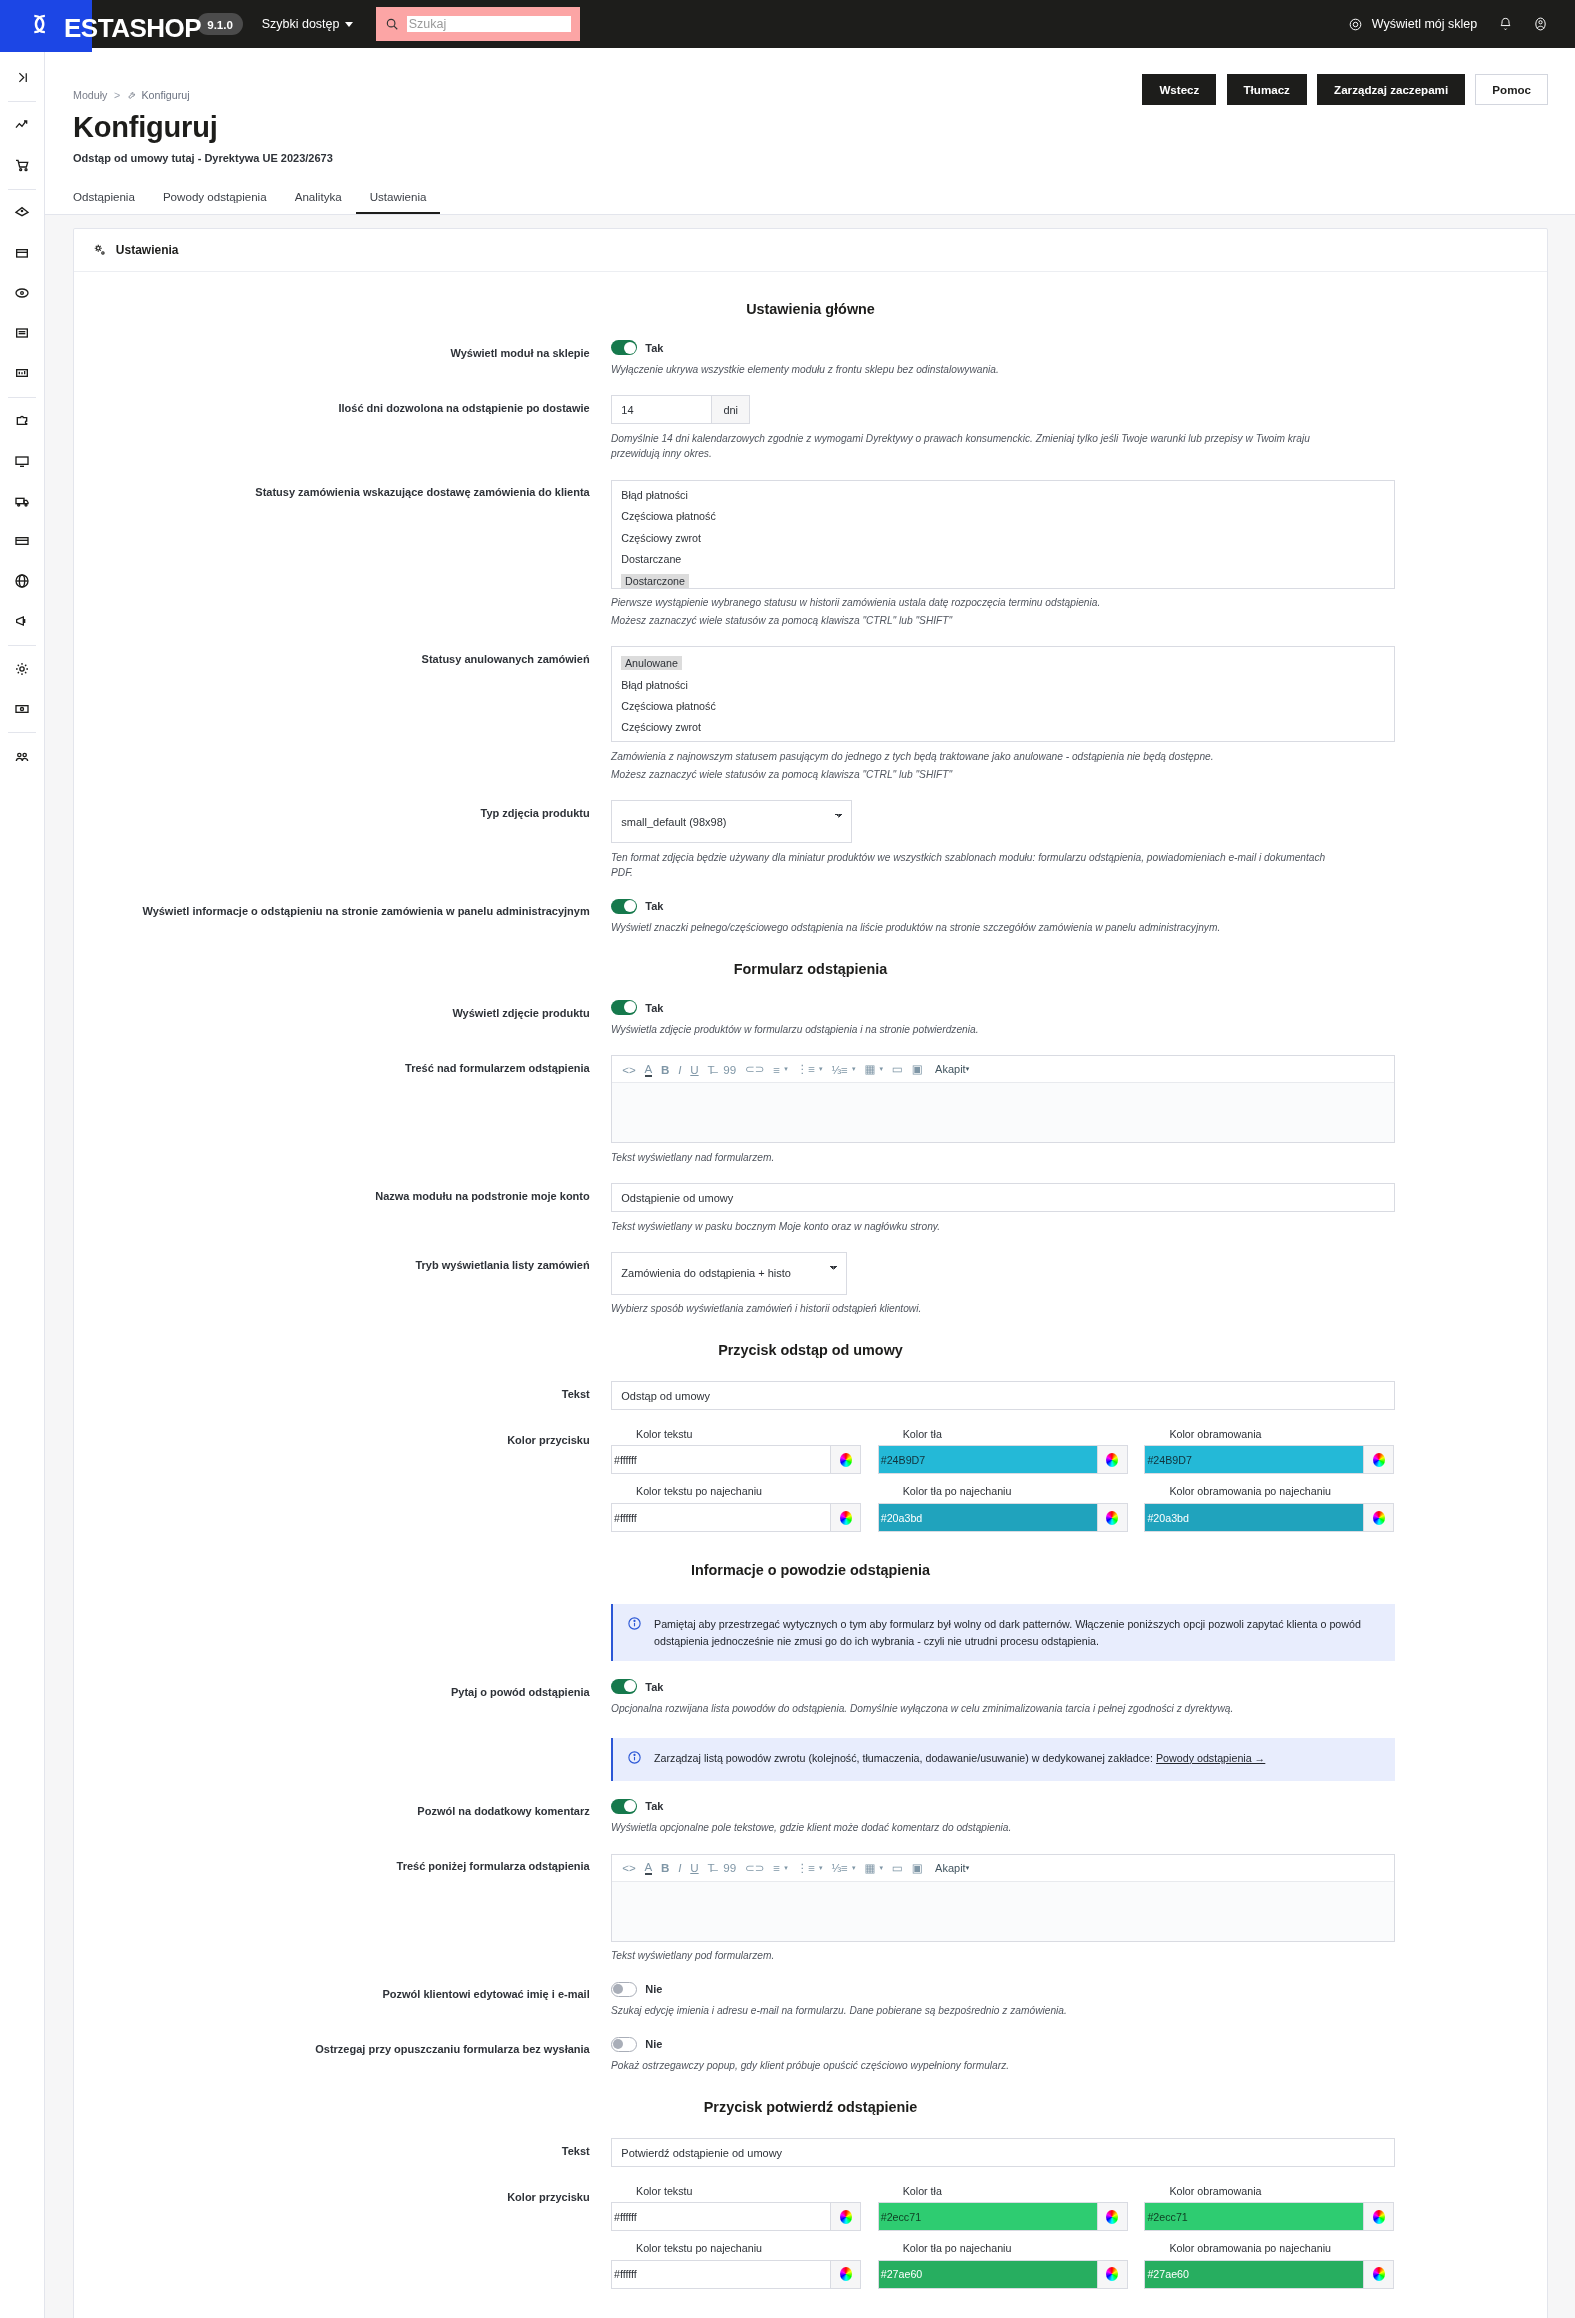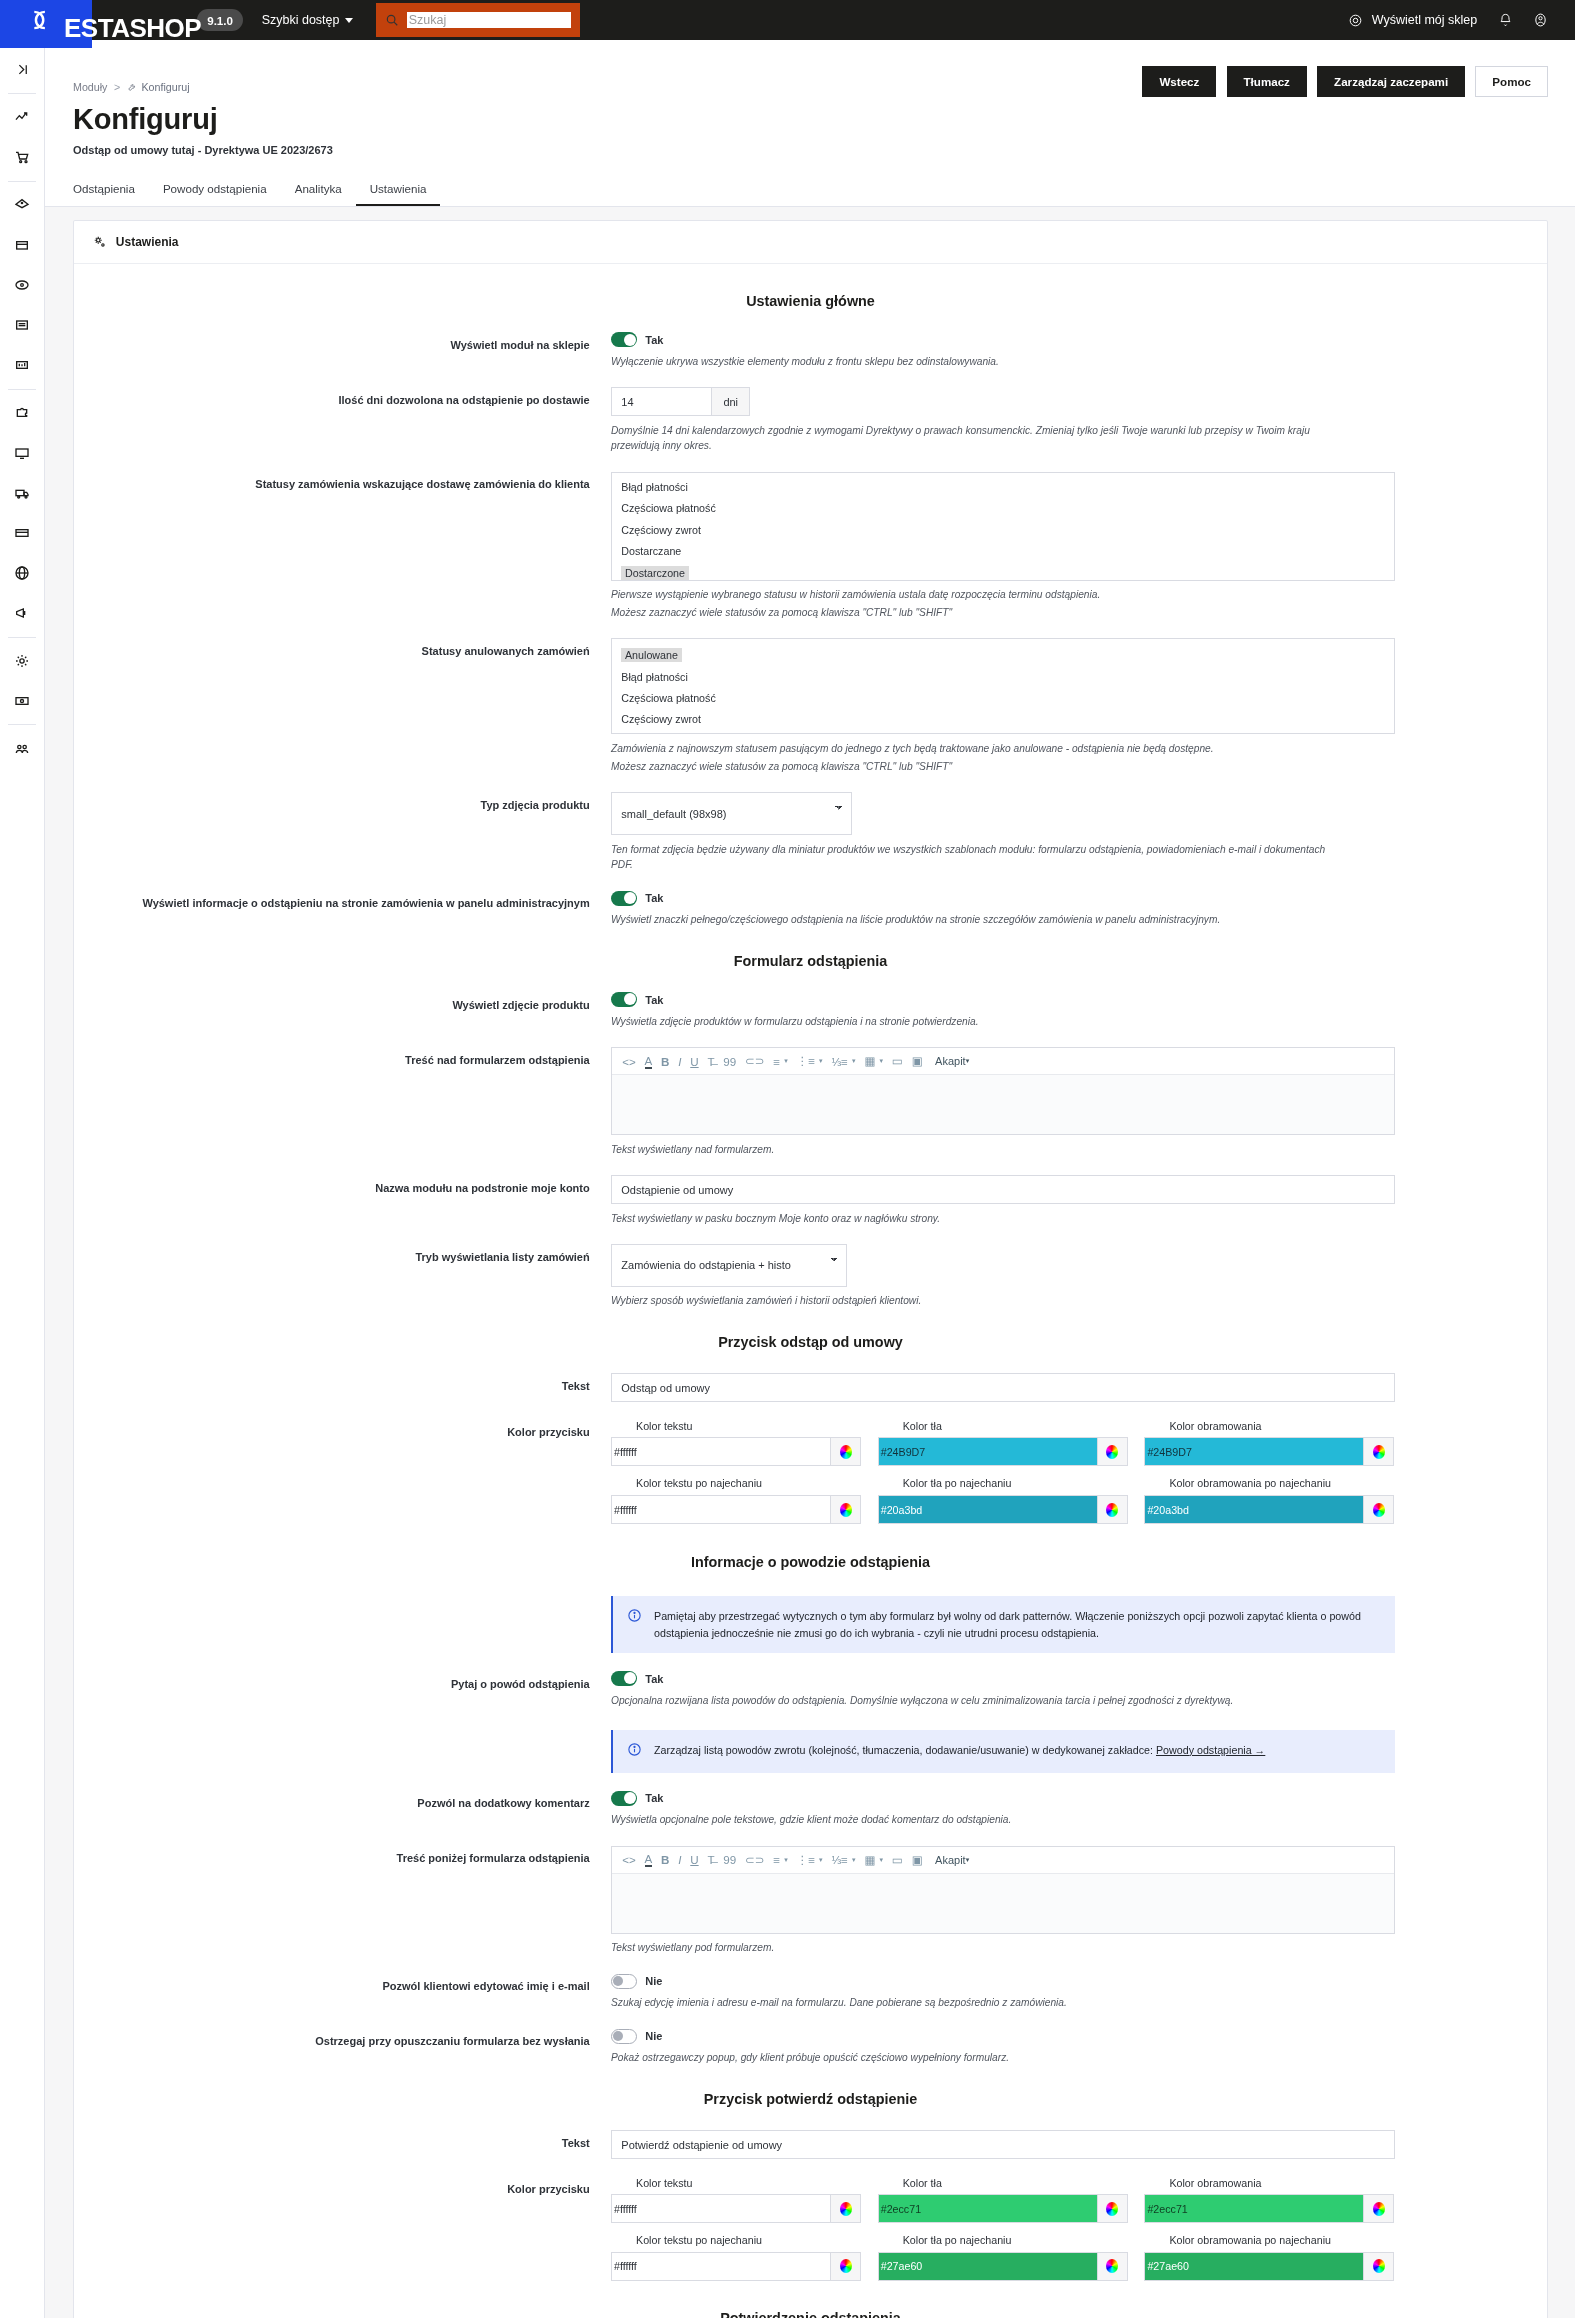--- a/index.html
+++ b/index.html
@@ -7,21 +7,21 @@
   body {
     width:1576px;
     background:#ffffff;
     font-family:"Liberation Sans", sans-serif;
     color:#363a41;
     -webkit-font-smoothing:antialiased;
   }
 
   
   .topbar{
-    height:40px; background:#1d1d1b; display:flex; align-items:center;
+    height:48px; background:#1d1d1b; display:flex; align-items:center;
     position:relative;
   }
   .ps-logo-block{
     width:92px; height:56px; background:#1c46e5; display:flex;
     align-items:center; justify-content:flex-start; padding-left:27px;
     position:relative; overflow:hidden;
   }
   .ps-logo-block .mark{
     width:26px;height:26px;color:#fff;flex:0 0 auto;
   }
@@ -34,21 +34,21 @@
   .ver-badge{
     margin-left:105px; background:#4b4b4b; color:#fff; border-radius:14px;
     padding:4.6px 10.2px; font-size:11.6px; font-weight:600;
   }
   .quick{
     margin-left:18.5px; color:#fff; font-size:12.5px; display:flex;
     align-items:center; gap:5.6px; font-weight:500;
   }
   .caret-d{ width:0;height:0;border-left:4.2px solid transparent;border-right:4.2px solid transparent;border-top:5.1px solid #fff;}
   .searchbox{
-    margin-left:23px; width:204px; height:34px; background:#c2410c;
+    margin-left:23px; width:204px; height:34px; background:#fca5a5;
     display:flex; align-items:center; padding:0 9.3px; gap:7.4px;
   }
   .searchbox input{
     border:0; outline:0; font-size:12.5px; width:100%;
     font-family:"Liberation Sans", sans-serif; color:#333;
   }
   .searchbox input::placeholder{ color:#9a9a9a; }
   .topbar-right{
     margin-left:auto; display:flex; align-items:center; gap:20.4px;
     padding-right:28px; color:#fff;

